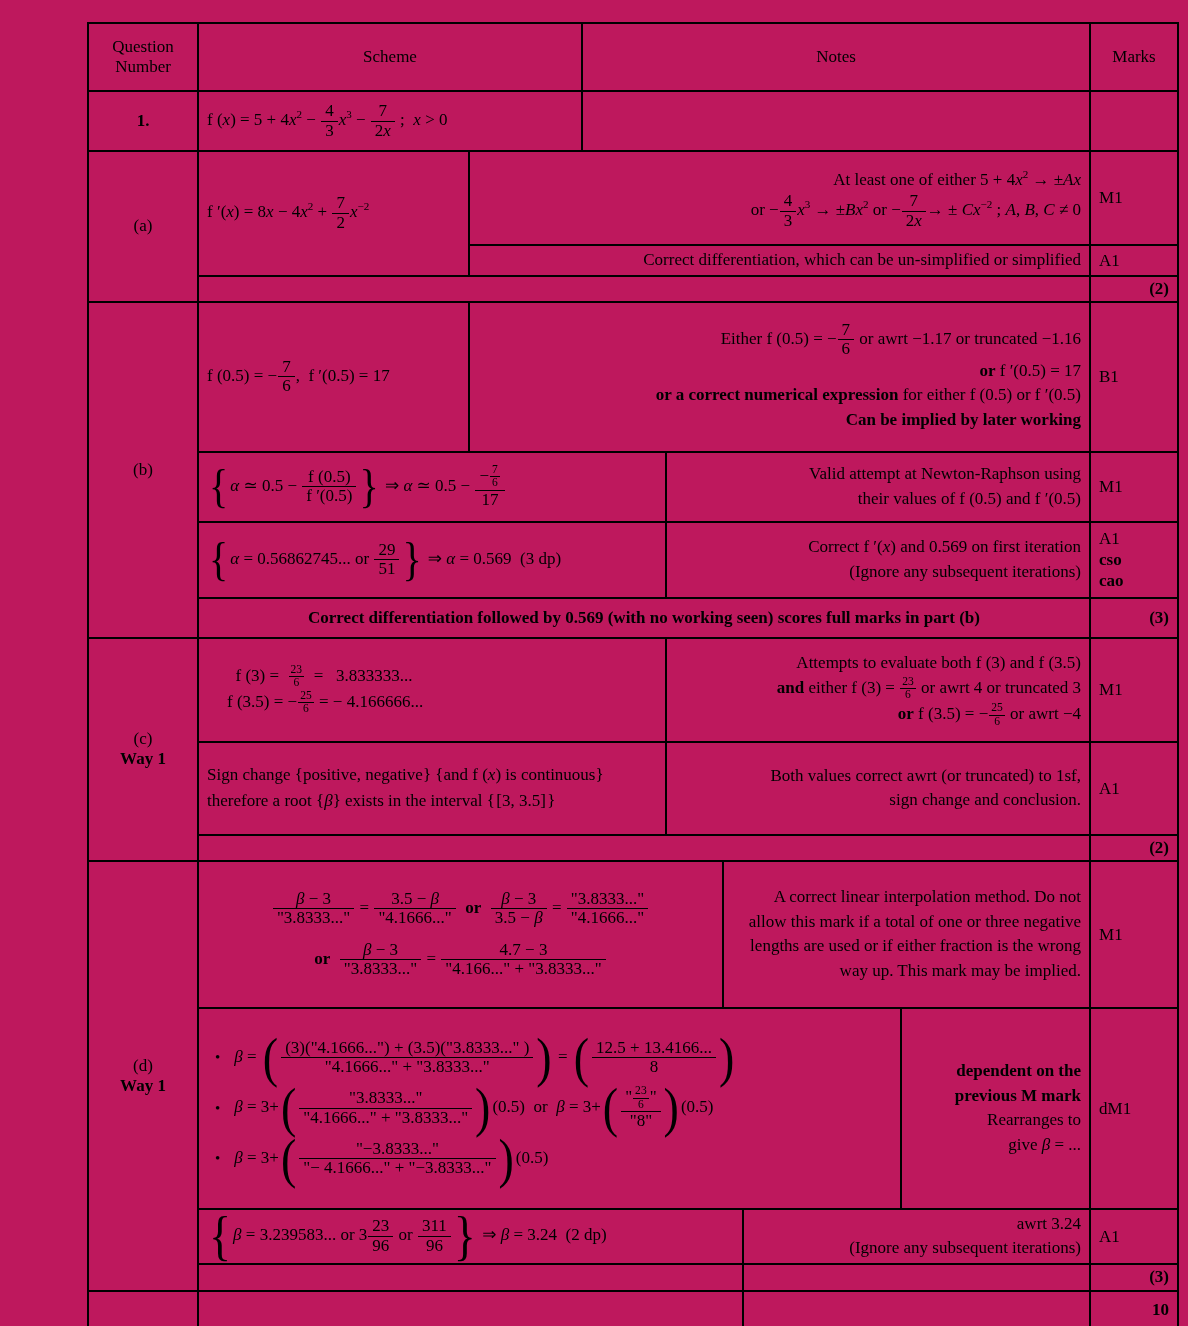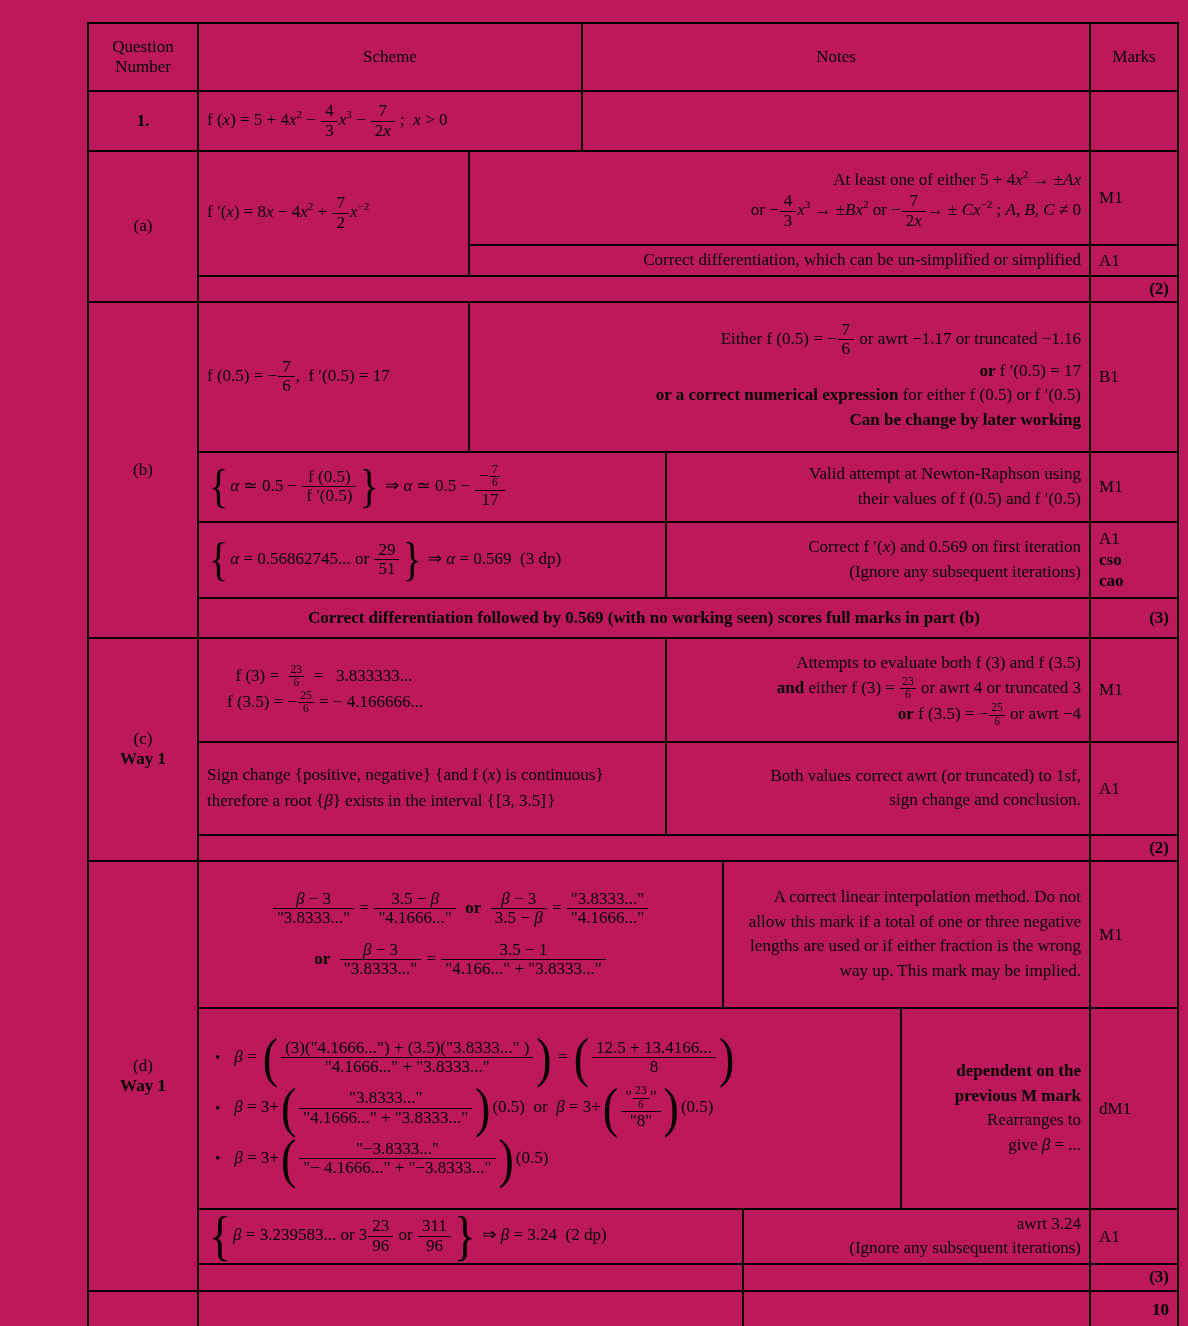--- a/index.html
+++ b/index.html
@@ -117,21 +117,21 @@
               <span class="n">7</span>
               <span class="d">6</span>
             </span>,&nbsp; f ′(0.5) = 17</td>
       <td class="nt" colspan="6">
             <div>Either f (0.5) = −<span class="fr">
                 <span class="n">7</span>
                 <span class="d">6</span>
               </span> or awrt −1.17 or truncated −1.16</div>
             <div class="gap"><b>or</b> f ′(0.5) = 17</div>
             <div class="gap"><b>or a correct numerical expression</b> for either f (0.5) or f ′(0.5)</div>
-            <div class="gap"><b>Can be change by later working</b></div>
+            <div class="gap"><b>Can be implied by later working</b></div>
           </td>
       <td class="mk">B1</td>
     </tr>
 
     <tr style="height:70px">
       <td class="sch schpad" colspan="3"><span class="bg">{</span><i>α</i> ≃ 0.5 − <span class="fr">
               <span class="n">f (0.5)</span>
               <span class="d">f ′(0.5)</span>
             </span><span class="bg">}</span> ⇒ <i>α</i> ≃ 0.5 − <span class="fr">
               <span class="n">−<span class="fr fs">
@@ -208,21 +208,21 @@
                 <span class="n"><i>β</i> − 3</span>
                 <span class="d">3.5 − <i>β</i></span>
               </span> = <span class="fr">
                 <span class="n">"3.8333..."</span>
                 <span class="d">"4.1666..."</span>
               </span></div>
             <div class="gap2"><b>or</b> &nbsp;<span class="fr">
                 <span class="n"><i>β</i> − 3</span>
                 <span class="d">"3.8333..."</span>
               </span> = <span class="fr">
-                <span class="n">3.5 − 1</span>
+                <span class="n">4.7 − 3</span>
                 <span class="d">"4.166..." + "3.8333..."</span>
               </span></div>
           </td>
       <td class="nt" colspan="3">A correct linear interpolation method. Do not allow this mark if a total of one or three negative lengths are used or if either fraction is the wrong way up. This mark may be implied.</td>
       <td class="mk">M1</td>
     </tr>
 
     <tr style="height:201px">
       <td class="sch" colspan="6" style="padding-left:10px">
             <div class="bul"><span class="dot">•</span><i>β</i> = <span class="bg2">(</span><span class="fr">

